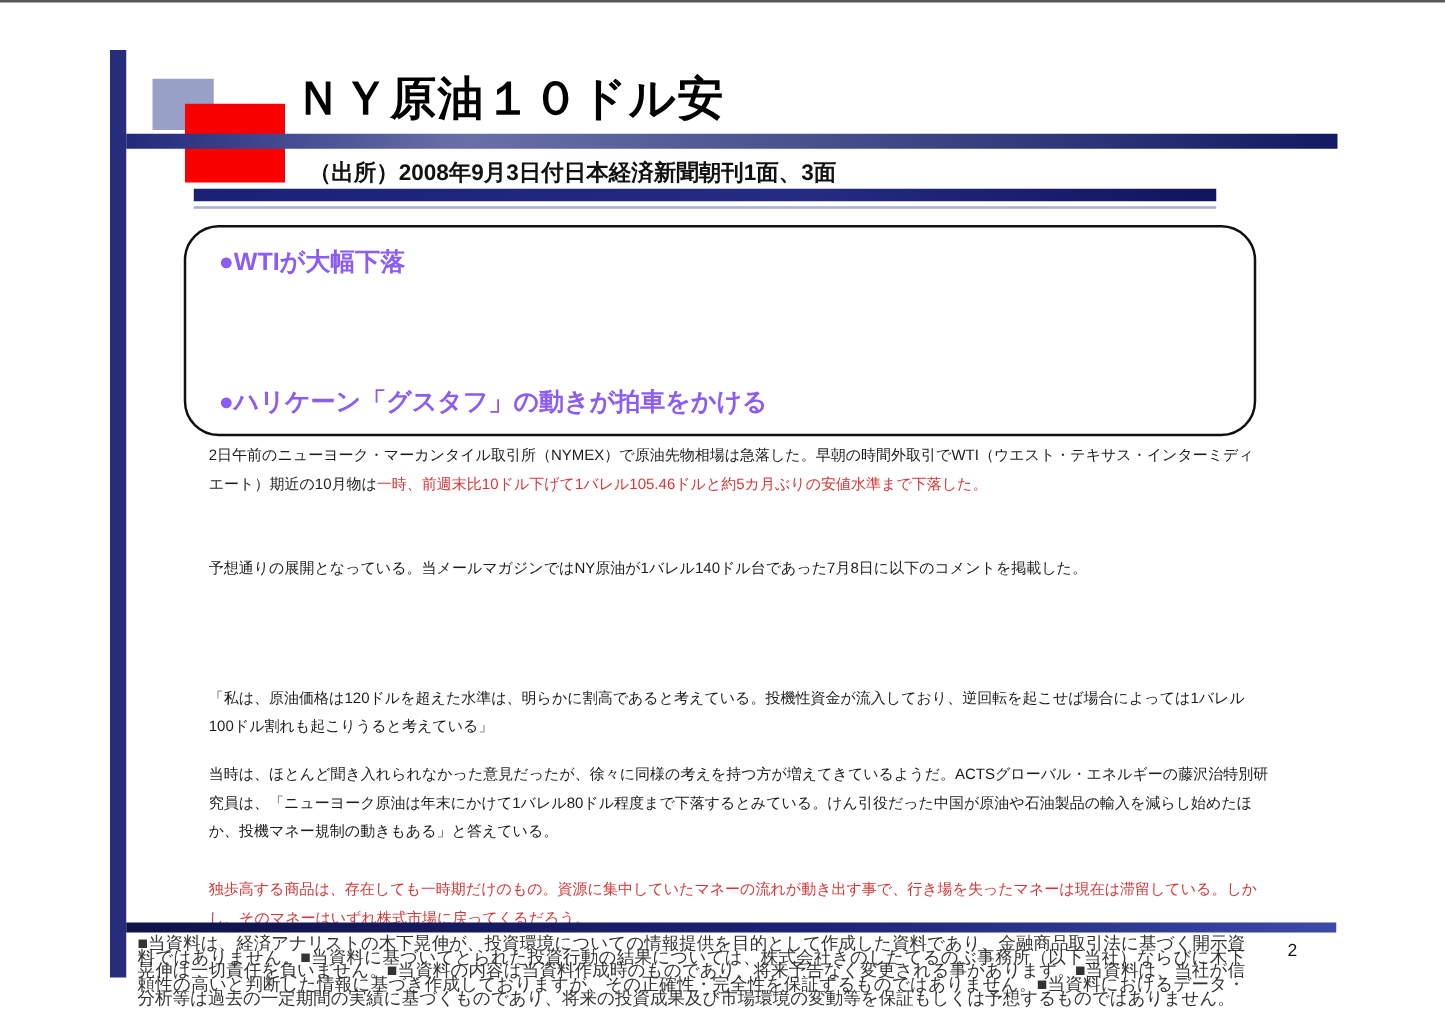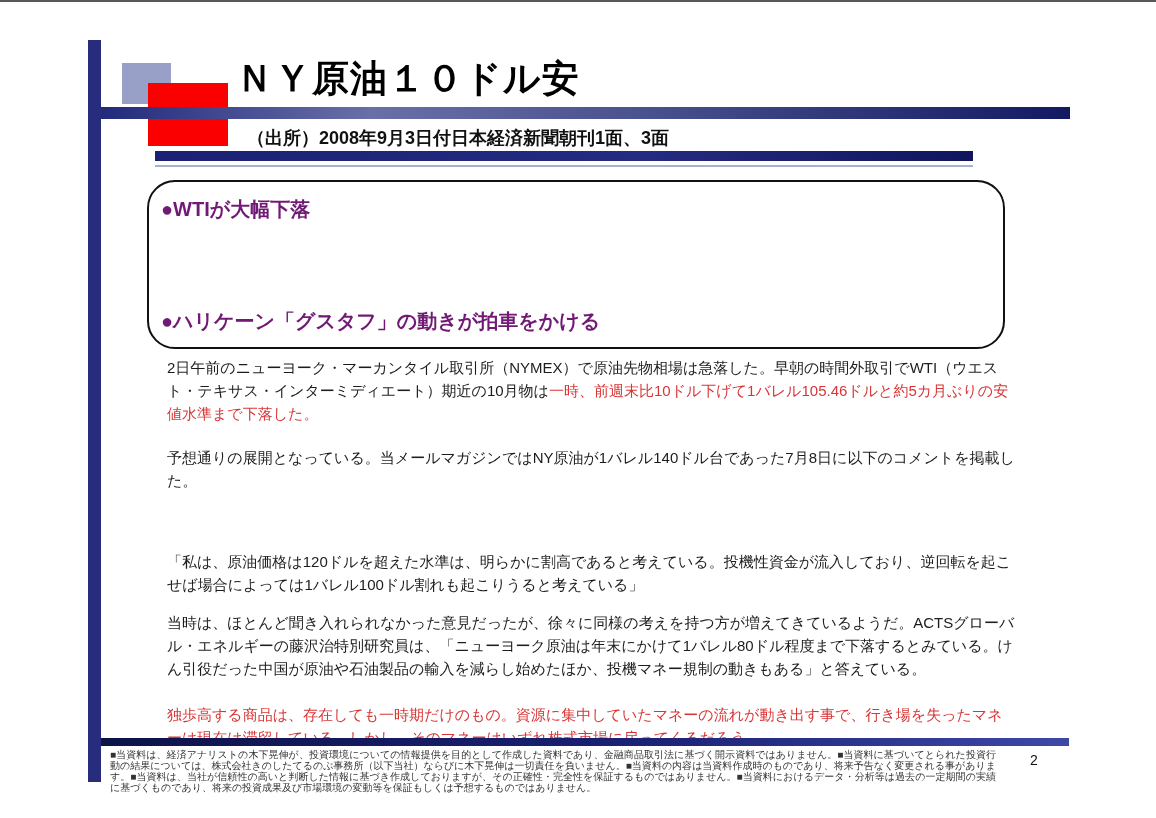--- a/index.html
+++ b/index.html
@@ -48,36 +48,36 @@
     position: absolute; left: 155px; top: 165px; width: 818px; height: 2px;
     background: #a9afd4;
   }
   .bullet-box {
     position: absolute; left: 147px; top: 180px; width: 854px; height: 139px;
     border: 2px solid #111; border-radius: 28px;
     display: flex; flex-direction: column; justify-content: space-between;
     padding: 14px 0 12px 0; box-sizing: content-box;
   }
   .bullet {
-    padding-left: 12px;
-    font-size: 20px; font-weight: bold; color: #701a75; white-space: nowrap;
+    padding-left: 26px;
+    font-size: 20px; font-weight: bold; color: #8b5cf6; white-space: nowrap;
   }
   .para {
     position: absolute; left: 167px; width: 848px;
-    font-size: 15px; line-height: 23px; color: #1c1c1c;
+    font-size: 12px; line-height: 23px; color: #1c1c1c;
     text-align: left;
   }
   .red { color: #d93535; }
   .footer-bar {
     position: absolute; left: 101px; top: 738px; width: 968px; height: 8px;
     background: linear-gradient(to right, #0e1348 0%, #1b2174 55%, #3d49a6 100%);
   }
   .disclaimer {
     position: absolute; left: 110px; top: 749px; width: 886px;
-    font-size: 10px; line-height: 11px; color: #333; text-align: justify;
+    font-size: 14px; line-height: 11px; color: #333; text-align: justify;
   }
   .page-num {
     position: absolute; left: 1030px; top: 752px;
     font-size: 14px; color: #111;
   }
 </style>
 </head>
 <body>
 
 <div class="slide">

